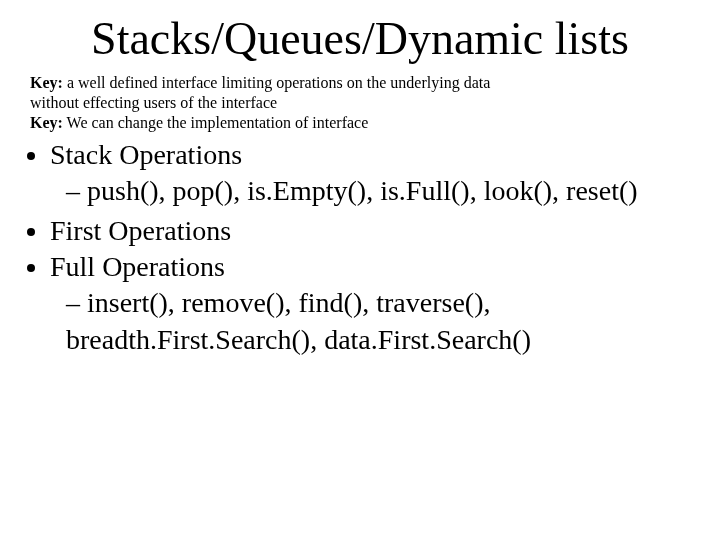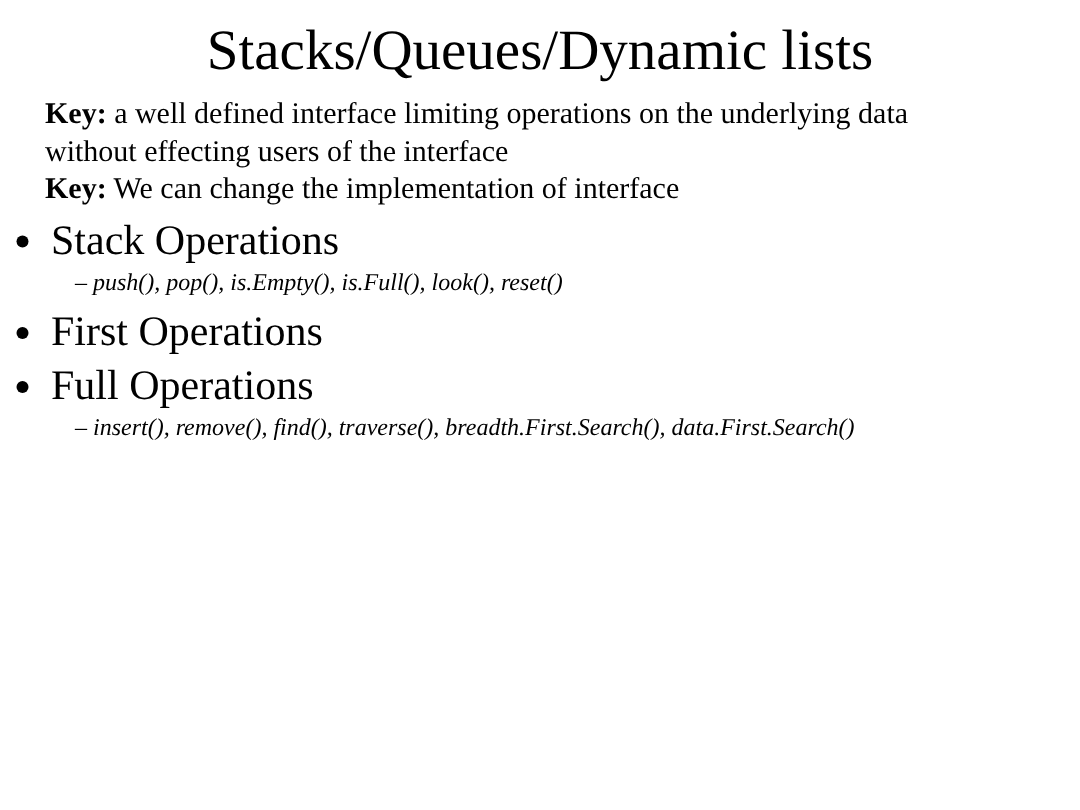--- a/index.html
+++ b/index.html
@@ -10,54 +10,53 @@
     body {
       width: 720px;
       height: 540px;
       background: #ffffff;
       font-family: "Times New Roman", Times, serif;
       color: #000000;
       padding: 10px 30px;
       overflow: hidden;
     }
     .title {
-      font-size: 38px;
+      font-size: 46px;
       font-weight: normal;
       text-align: center;
       margin-bottom: 8px;
       margin-top: 2px;
     }
     .key-section {
       margin-bottom: 6px;
     }
     .key-line {
-      font-size: 20px;
+      font-size: 16px;
       line-height: 1.25;
     }
     .key-bold {
       font-weight: bold;
     }
     .bullet-list {
       list-style-type: disc;
-      margin-left: 4px;
+      margin-left: 20px;
     }
     .bullet-item {
       font-size: 28px;
       margin-bottom: 2px;
       margin-top: 4px;
     }
     .sub-list {
       list-style: none;
       margin-left: 16px;
       margin-bottom: 6px;
     }
     .sub-item {
-      font-size: 16px;
+      font-size: 28px;
       line-height: 1.3;
-      font-style: italic;
     }
     .sub-item::before {
       content: "– ";
     }
   </style>
 </head>
 <body>
 
 <h1 class="title">Stacks/Queues/Dynamic lists</h1>
 

